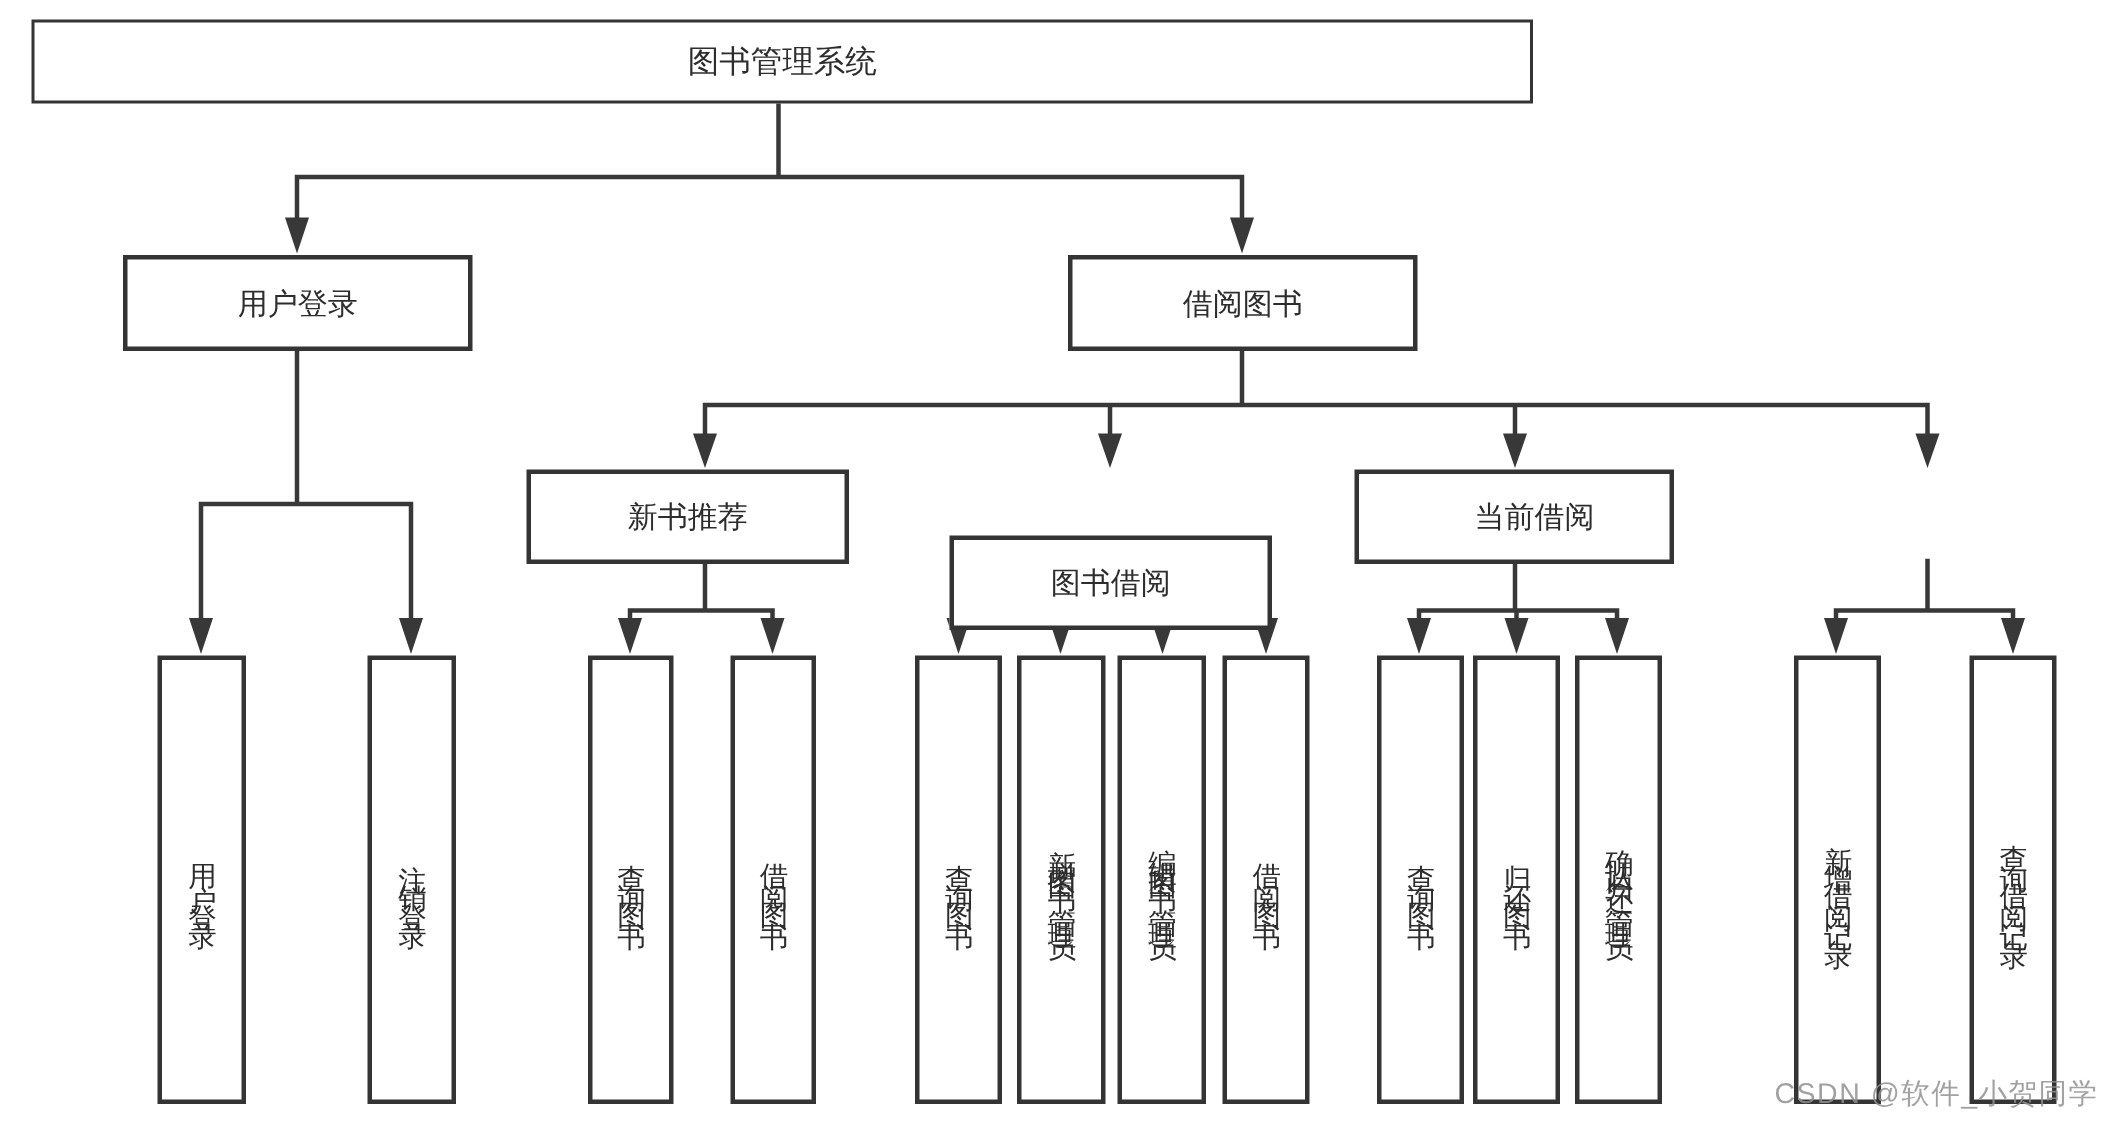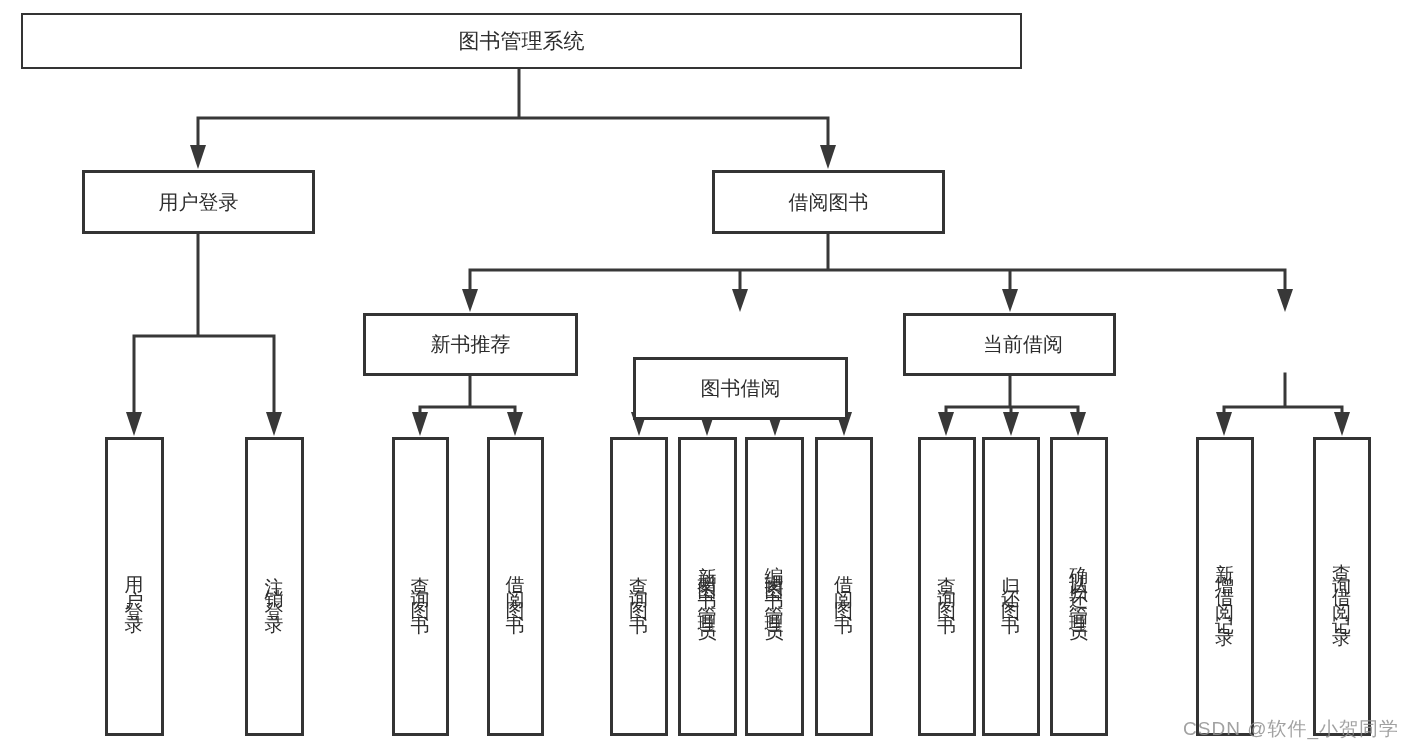--- a/index.html
+++ b/index.html
@@ -92,21 +92,21 @@
     <span>图书管理系统</span>
   </div>
 
   <div class="node node-h" style="left:82px;top:170px;width:233px;height:64px;">
     <span>用户登录</span>
   </div>
   <div class="node node-h" style="left:712px;top:170px;width:233px;height:64px;">
     <span>借阅图书</span>
   </div>
 
-  <div class="node node-h" style="left:363px;top:313px;width:215px;height:63px;">
+  <div class="node node-h" style="left:351px;top:313px;width:215px;height:63px;">
     <span>新书推荐</span>
   </div>
   <div class="node node-h" style="left:633px;top:313px;width:215px;height:63px;margin-top:44px;">
     <span>图书借阅</span>
   </div>
   <div class="node node-h" style="left:903px;top:313px;width:213px;height:63px;padding-left:27px;">
     <span>当前借阅</span>
   </div>
 
   <div class="node node-v" style="left:105px;top:437px;width:59px;height:299px;">

